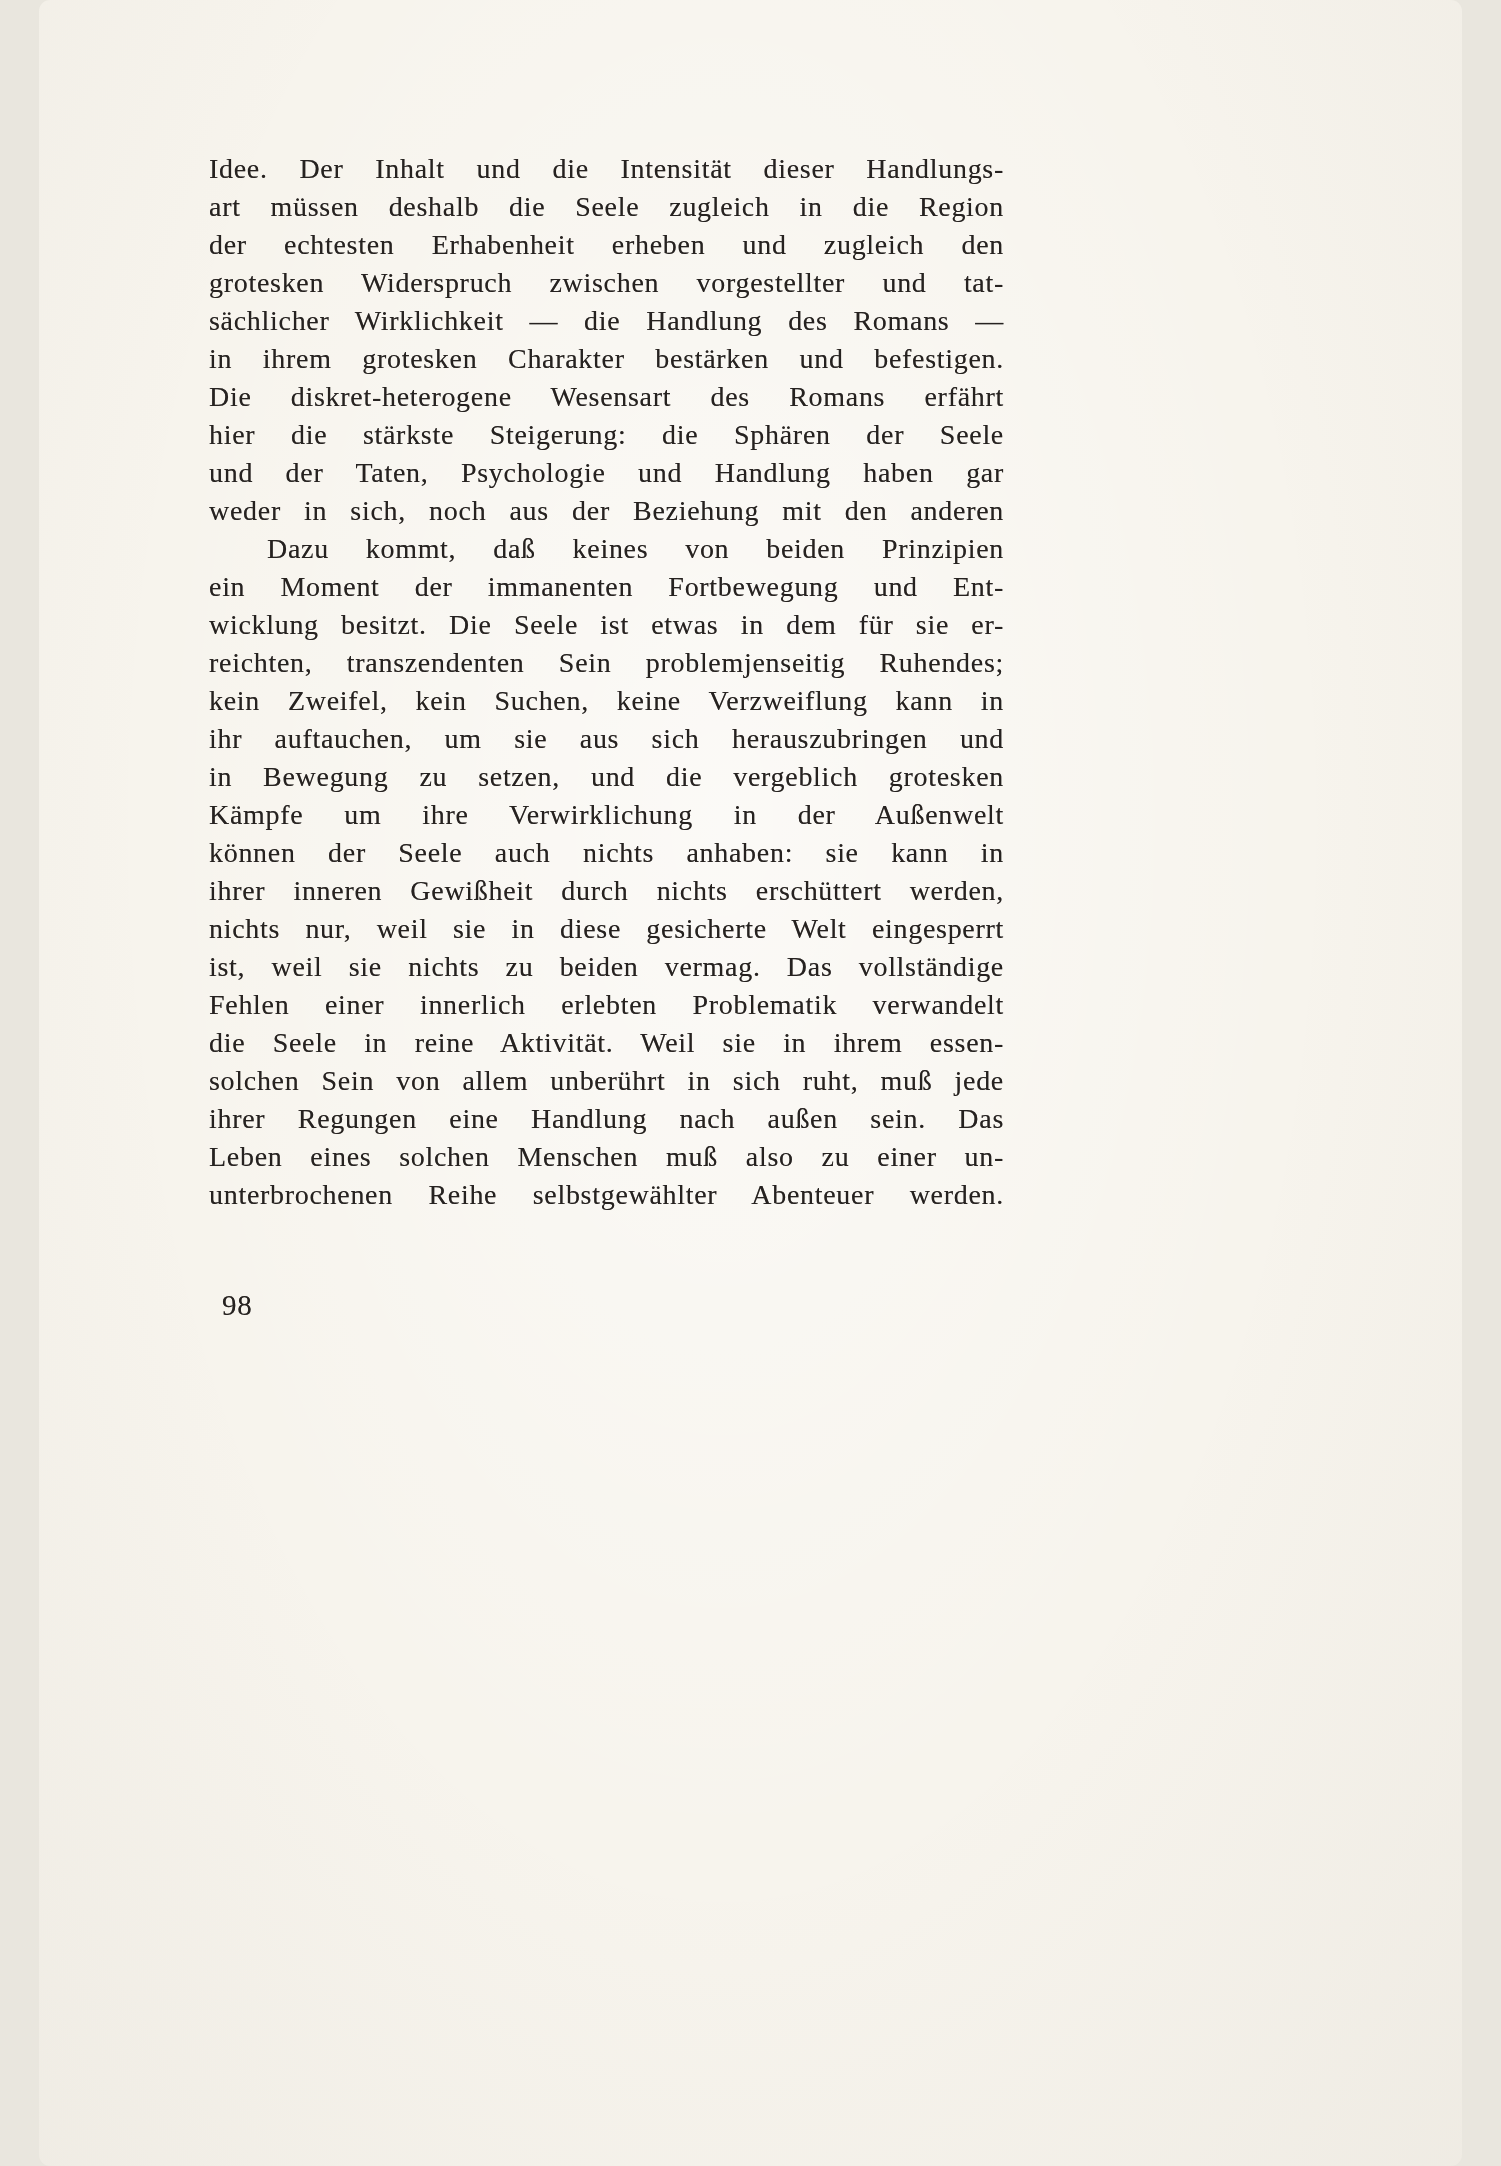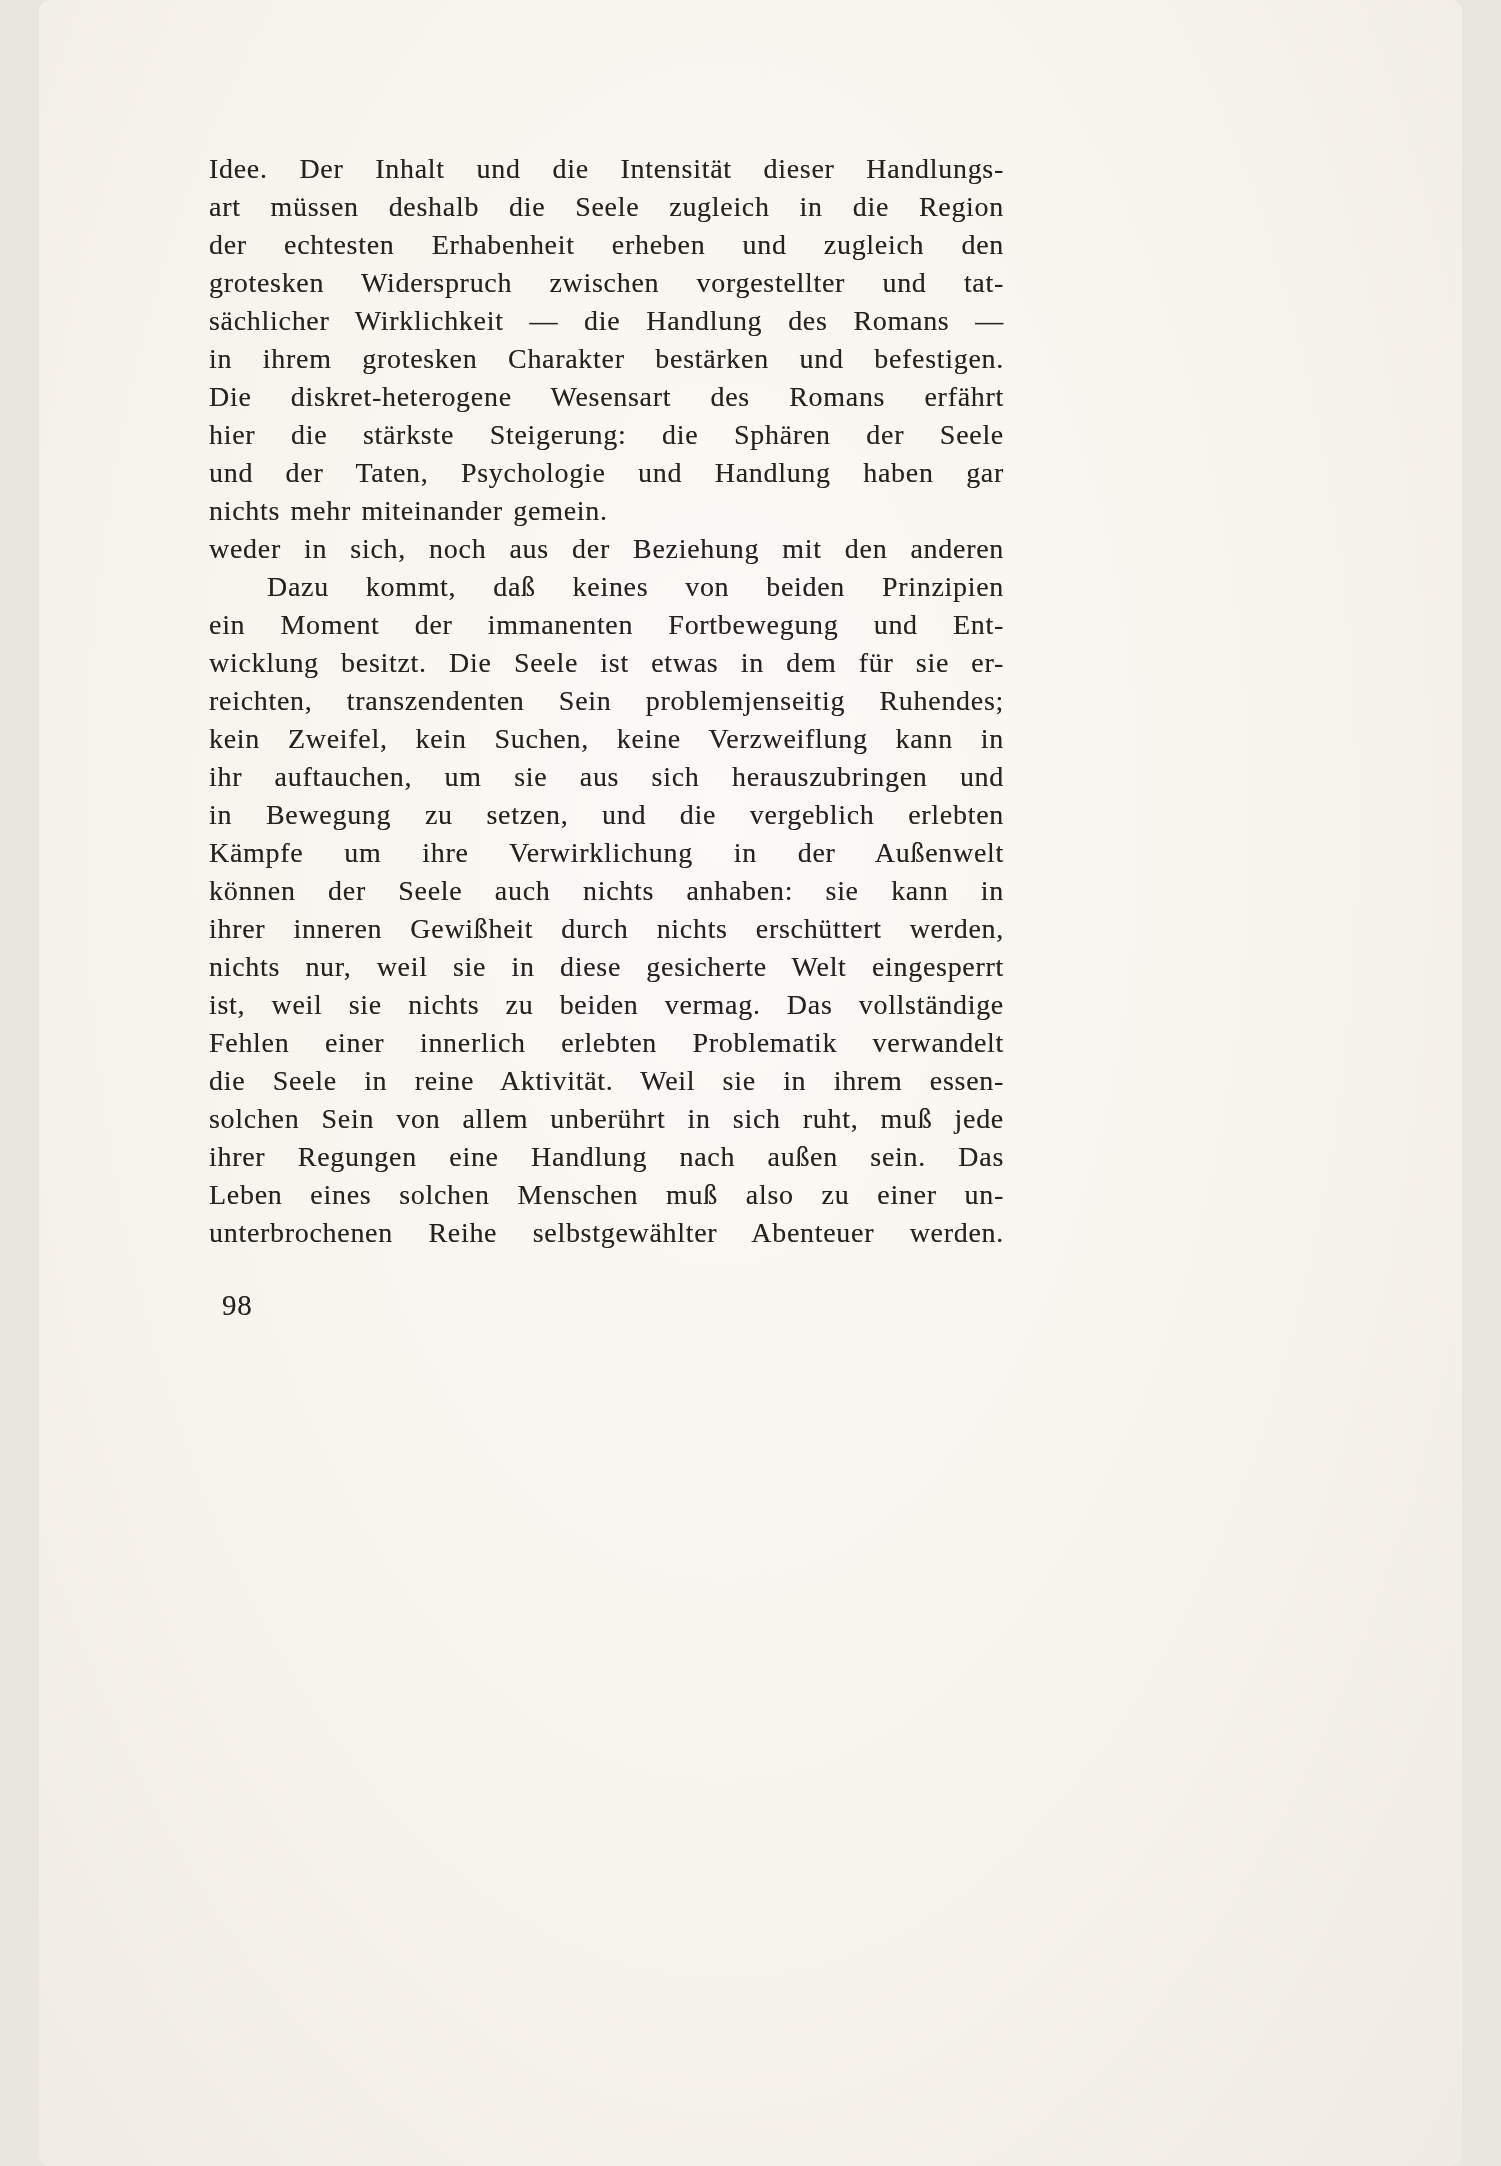--- a/index.html
+++ b/index.html
@@ -75,32 +75,31 @@
     <div class="paragraph">
       <p class="line">Idee. Der Inhalt und die Intensität dieser Handlungs-</p>
       <p class="line">art müssen deshalb die Seele zugleich in die Region</p>
       <p class="line">der echtesten Erhabenheit erheben und zugleich den</p>
       <p class="line">grotesken Widerspruch zwischen vorgestellter und tat-</p>
       <p class="line">sächlicher Wirklichkeit — die Handlung des Romans —</p>
       <p class="line">in ihrem grotesken Charakter bestärken und befestigen.</p>
       <p class="line">Die diskret-heterogene Wesensart des Romans erfährt</p>
       <p class="line">hier die stärkste Steigerung: die Sphären der Seele</p>
       <p class="line">und der Taten, Psychologie und Handlung haben gar</p>
-      <p class="line para-end">nichts mehr miteinander gemein.</p>
     </div>
 
     <div class="paragraph">
       <p class="line">weder in sich, noch aus der Beziehung mit den anderen</p>
       <p class="line indent">Dazu kommt, daß keines von beiden Prinzipien</p>
       <p class="line">ein Moment der immanenten Fortbewegung und Ent-</p>
       <p class="line">wicklung besitzt. Die Seele ist etwas in dem für sie er-</p>
       <p class="line">reichten, transzendenten Sein problemjenseitig Ruhendes;</p>
       <p class="line">kein Zweifel, kein Suchen, keine Verzweiflung kann in</p>
       <p class="line">ihr auftauchen, um sie aus sich herauszubringen und</p>
-      <p class="line">in Bewegung zu setzen, und die vergeblich erlebten</p>
+      <p class="line">in Bewegung zu setzen, und die vergeblich grotesken</p>
       <p class="line">Kämpfe um ihre Verwirklichung in der Außenwelt</p>
       <p class="line">können der Seele auch nichts anhaben: sie kann in</p>
       <p class="line">ihrer inneren Gewißheit durch nichts erschüttert werden,</p>
       <p class="line">nichts nur, weil sie in diese gesicherte Welt eingesperrt</p>
       <p class="line">ist, weil sie nichts zu beiden vermag. Das vollständige</p>
       <p class="line">Fehlen einer innerlich erlebten Problematik verwandelt</p>
       <p class="line">die Seele in reine Aktivität. Weil sie in ihrem essen-</p>
       <p class="line">solchen Sein von allem unberührt in sich ruht, muß jede</p>
       <p class="line">ihrer Regungen eine Handlung nach außen sein. Das</p>
       <p class="line">Leben eines solchen Menschen muß also zu einer un-</p>

